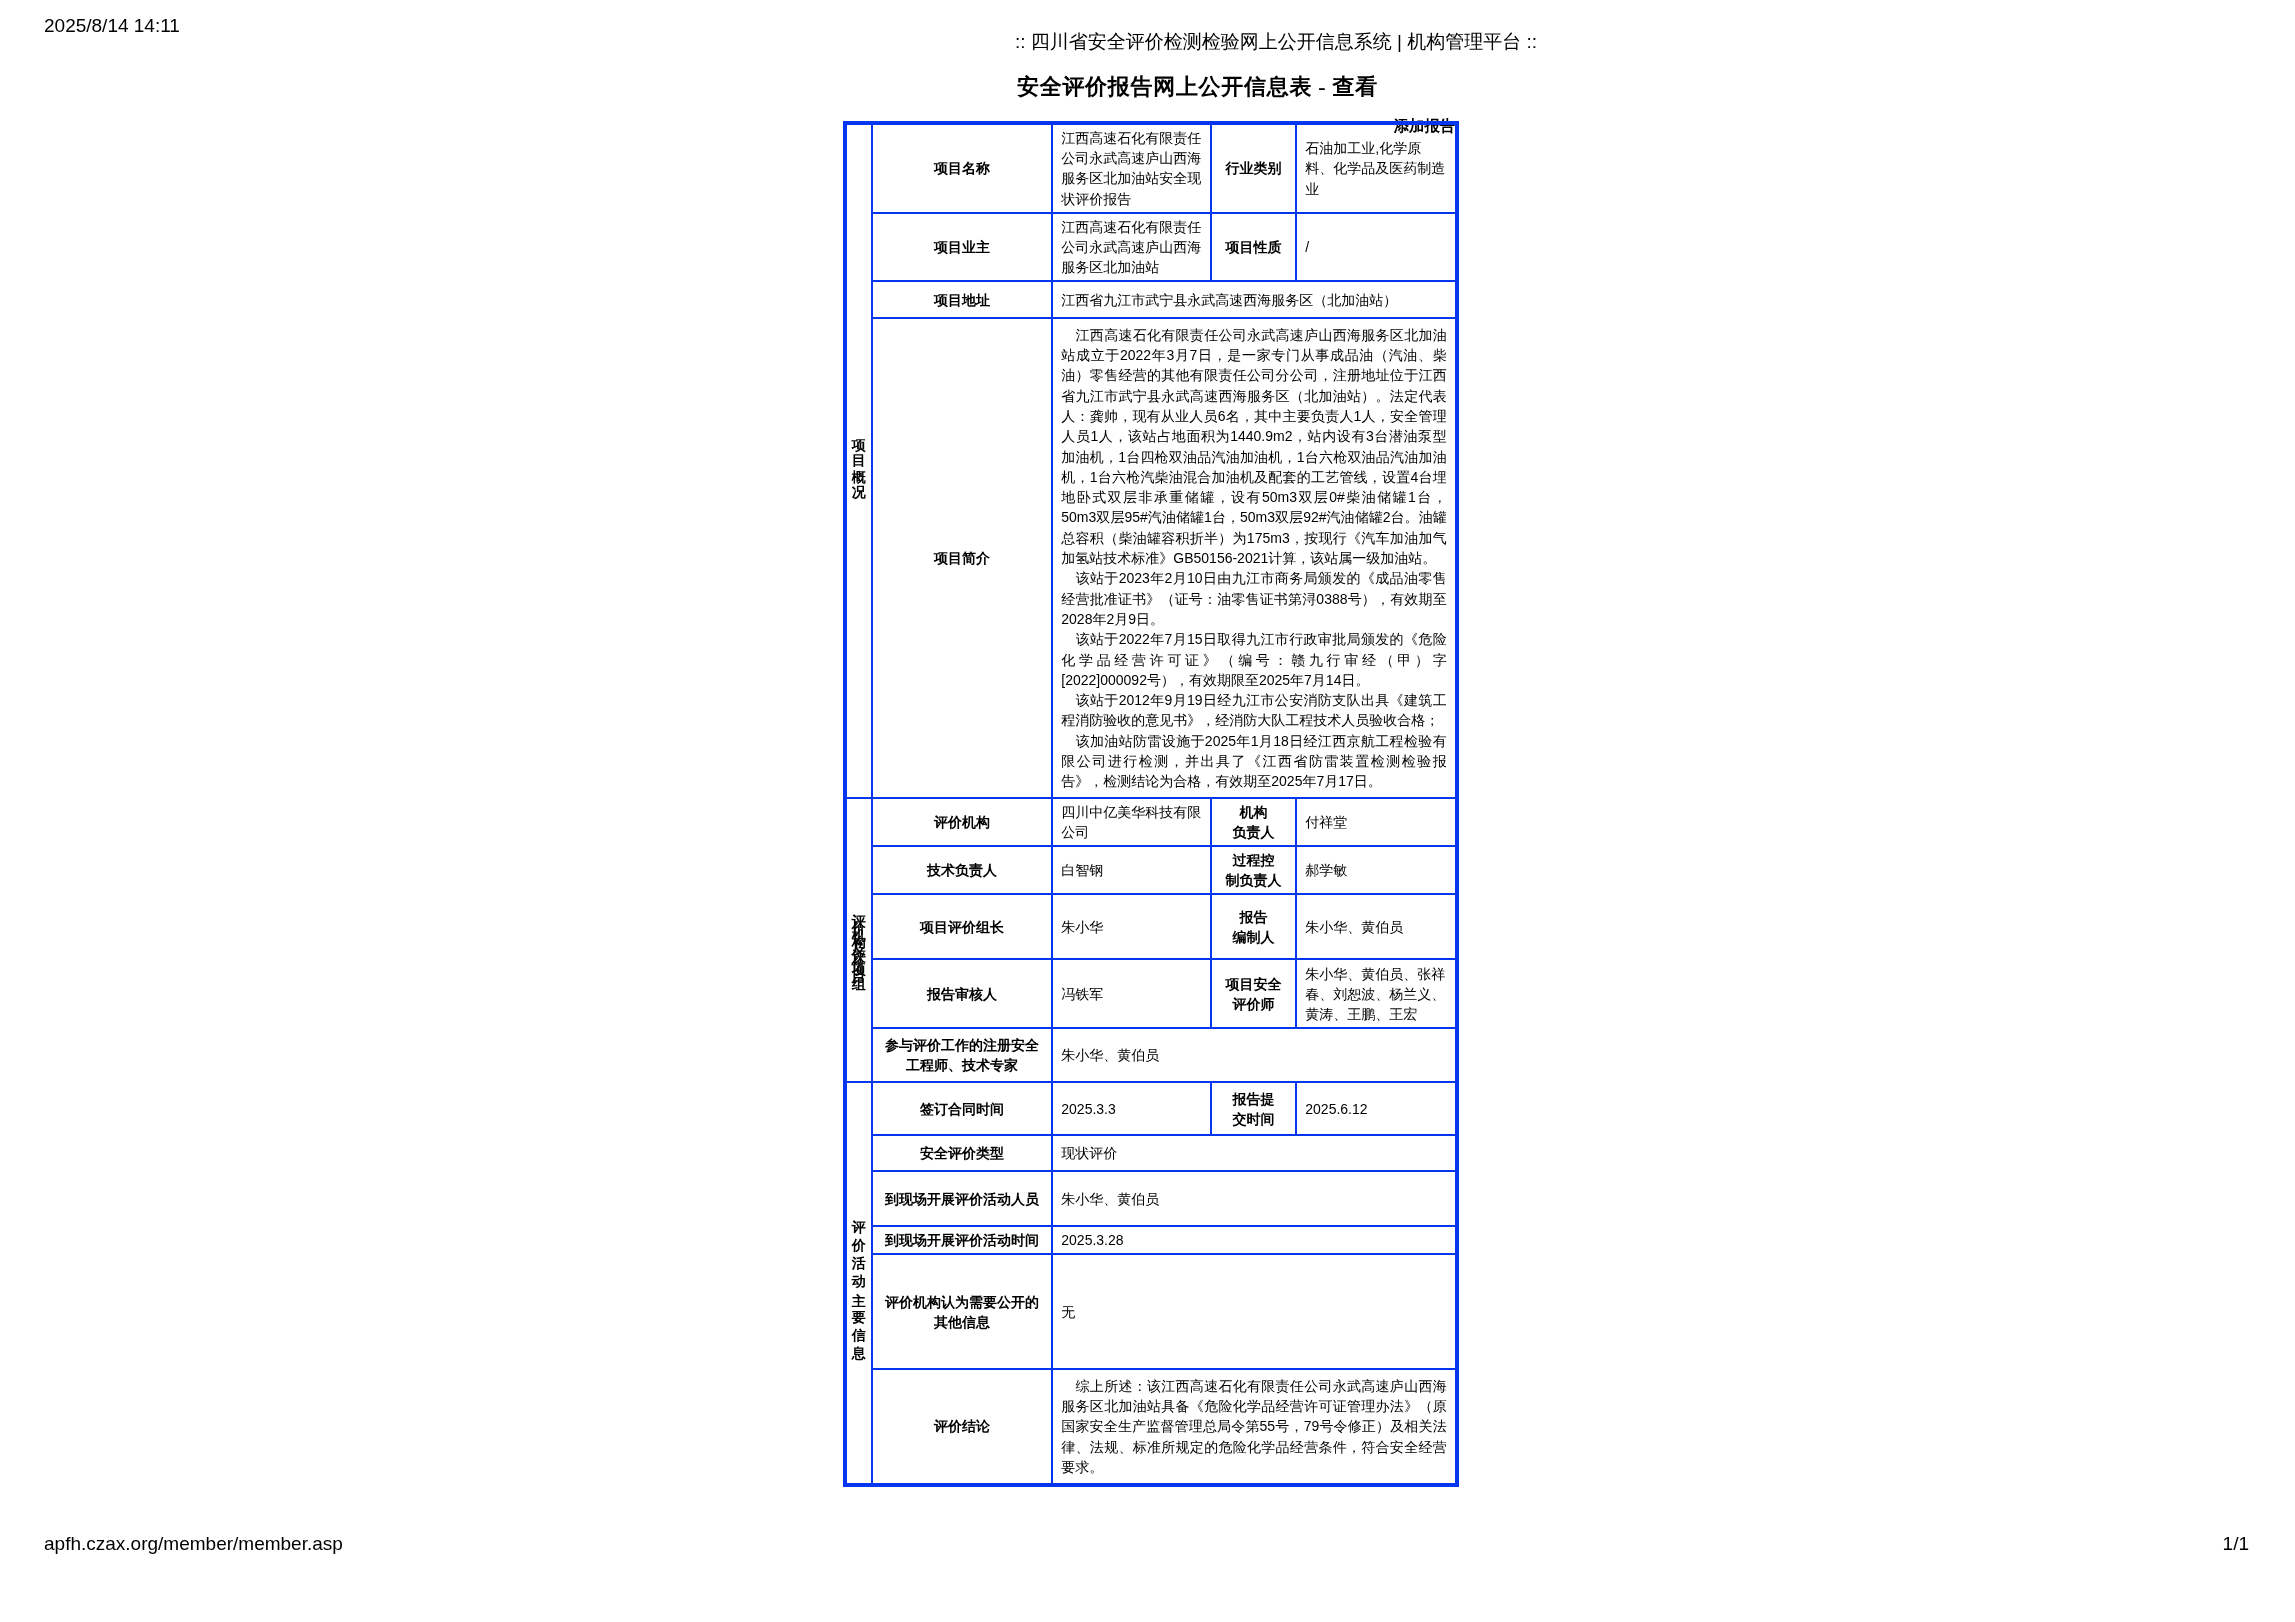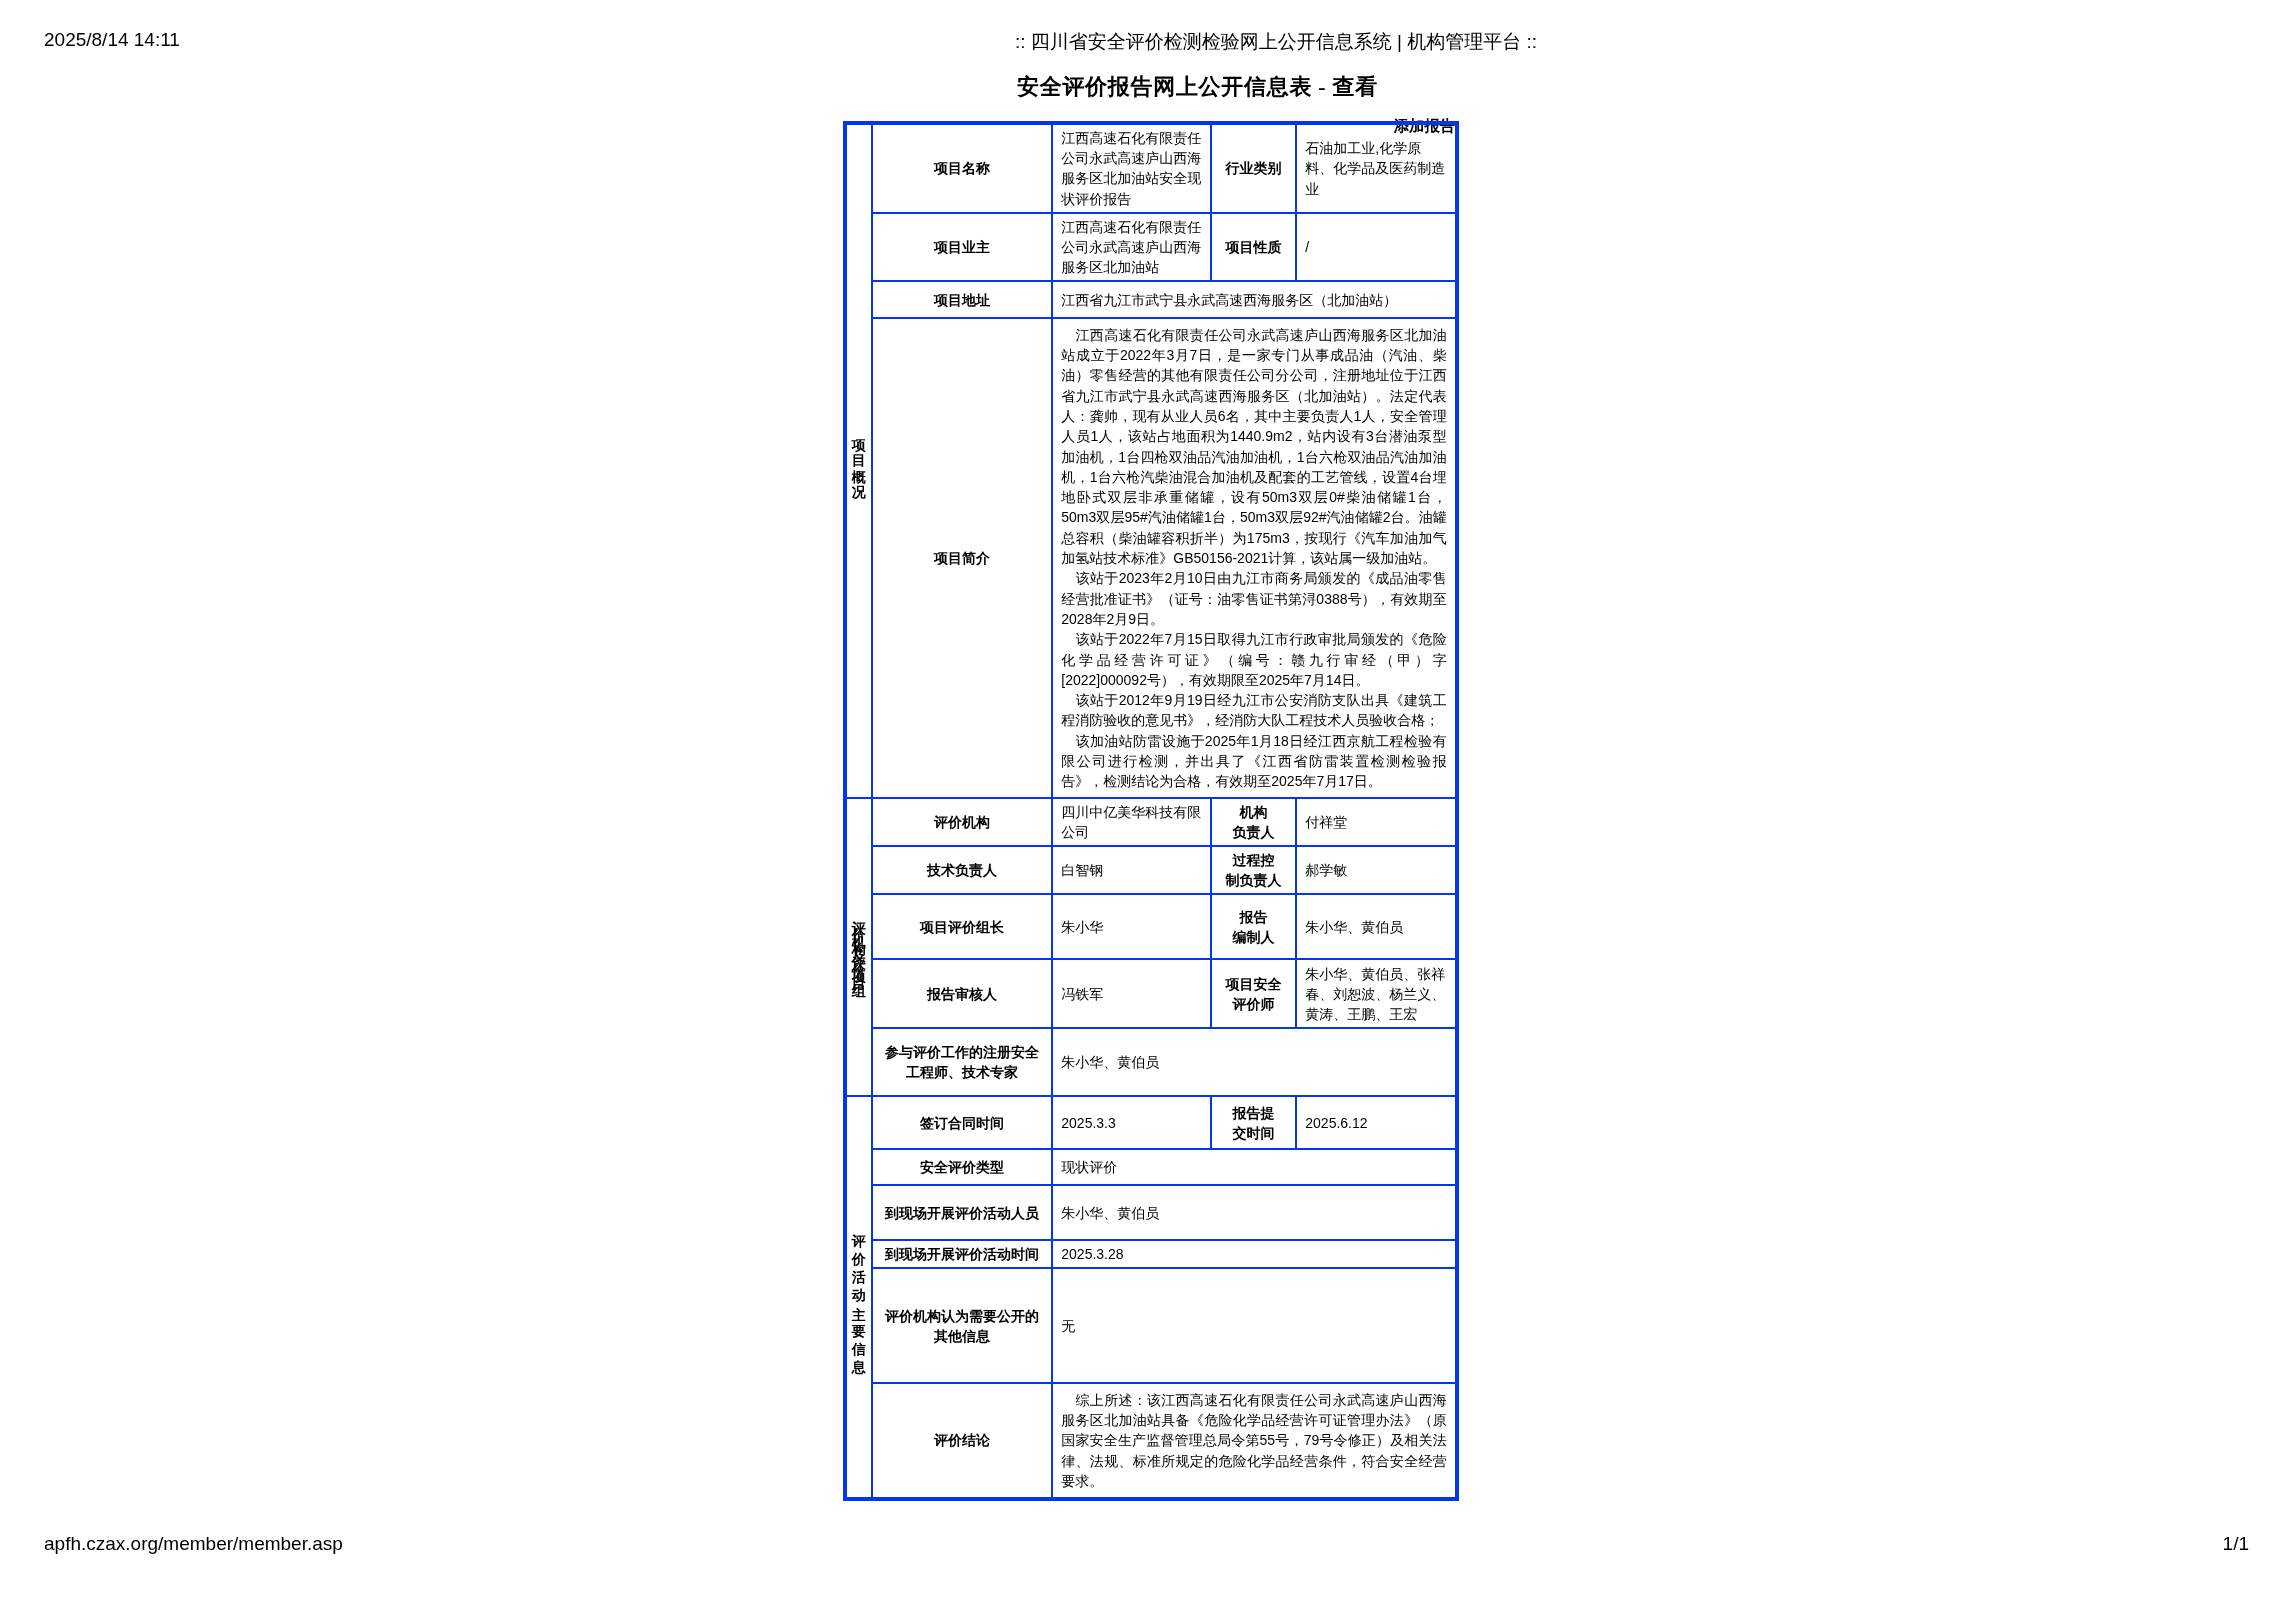--- a/index.html
+++ b/index.html
@@ -9,21 +9,21 @@
     width: 2295px; height: 1623px;
     background: #ffffff;
     font-family: "Liberation Sans", sans-serif;
     color: #000;
     position: relative;
   }
   .abs { position: absolute; }
 
   
   .print-meta { font-size: 19px; color: #000; white-space: nowrap; }
-  #timestamp { left: 44px; top: 29px; }
+  #timestamp { left: 44px; top: 15px; }
   #site-title { left: 1276px; top: 29px; transform: translateX(-50%); }
   #footer-url { left: 44px; top: 1533px; }
   #footer-page { right: 46px; top: 1533px; }
 
   
   #page-title {
     left: 1017px; top: 72px;
     font-family: "Liberation Serif", serif;
     font-weight: 600;
     font-size: 22px;
@@ -151,21 +151,21 @@
 编制人</td>
     <td class="val">朱小华、黄伯员</td>
   </tr>
   <tr style="height:69px">
     <td class="lbl">报告审核人</td>
     <td class="val">冯铁军</td>
     <td class="lbl pre">项目安全
 评价师</td>
     <td class="val">朱小华、黄伯员、张祥春、刘恕波、杨兰义、黄涛、王鹏、王宏</td>
   </tr>
-  <tr style="height:68px">
+  <tr style="height:54px">
     <td class="lbl">参与评价工作的注册安全工程师、技术专家</td>
     <td class="val" colspan="3">朱小华、黄伯员</td>
   </tr>
 
   <tr class="section-start" style="height:53px">
     <td class="side" rowspan="6"><div class="vtext vt-s3">评价活动主要信息</div></td>
     <td class="lbl">签订合同时间</td>
     <td class="val">2025.3.3</td>
     <td class="lbl pre">报告提
 交时间</td>

